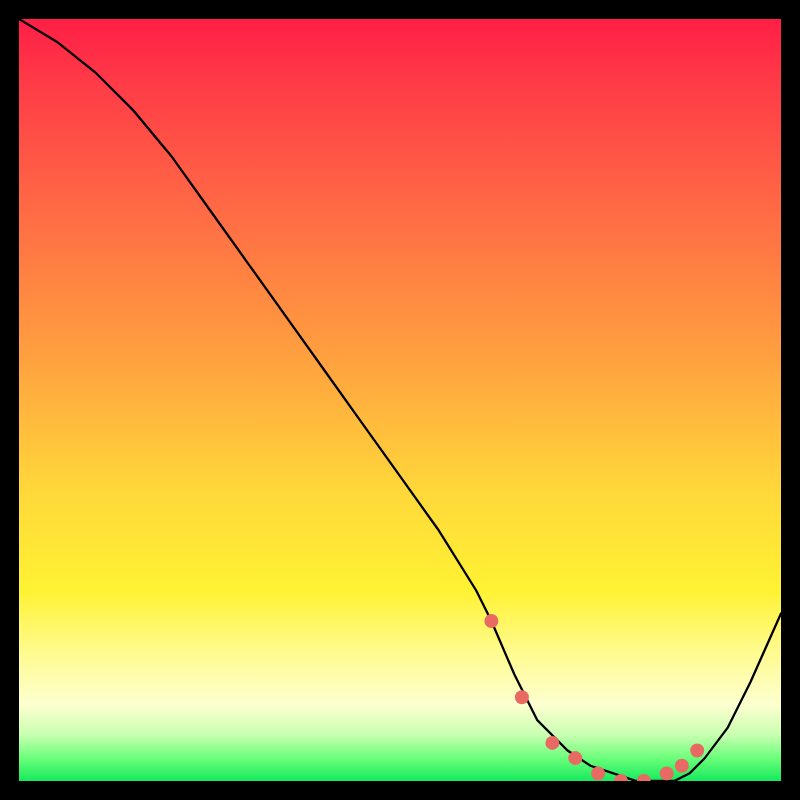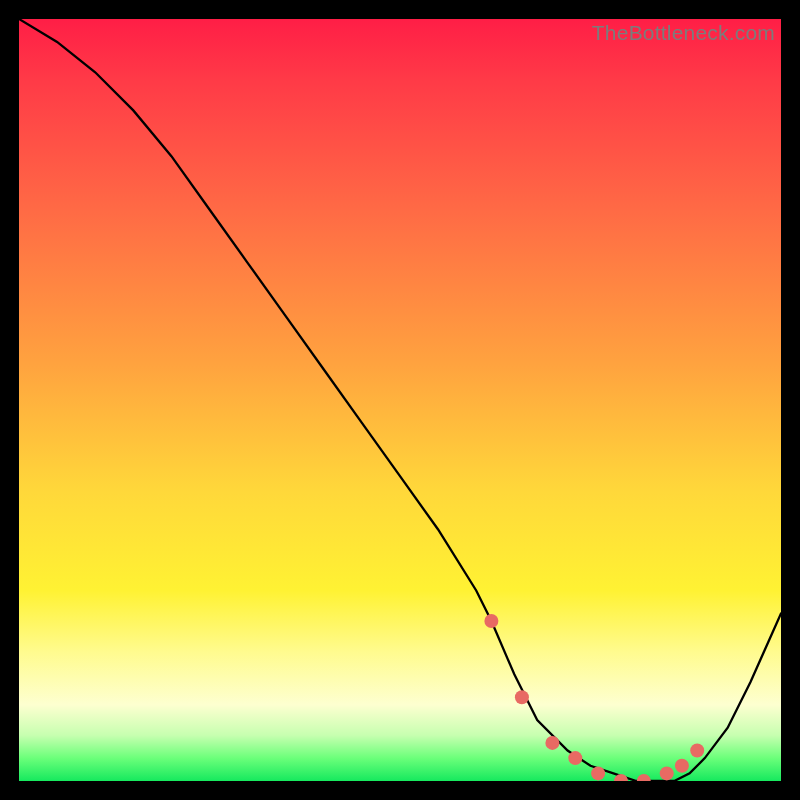--- a/index.html
+++ b/index.html
@@ -65,21 +65,20 @@
     stroke: #000;
     stroke-width: 2.3;
     stroke-linecap: round;
   }
 </style>
 </head>
 <body>
 
 <div class="frame">
   <div class="plot">
-    <div class="watermark">TheBottleneck.com</div>
     <svg class="curve" viewBox="0 0 762 762" preserveAspectRatio="none">
       <path id="curve-path" class="line" d="M0.0 0.0 L38.1 22.9 L76.2 53.3 L114.3 91.4 L152.4 137.2 L190.5 190.5 L228.6 243.8 L266.7 297.2 L304.8 350.5 L342.9 403.9 L381.0 457.2 L419.1 510.5 L457.2 571.5 L472.4 602.0 L495.3 655.3 L518.2 701.0 L548.6 731.5 L571.5 746.8 L594.4 754.4 L617.2 762.0 L640.1 762.0 L655.3 762.0 L670.6 754.4 L685.8 739.1 L708.7 708.7 L731.5 662.9 L762.0 594.4"></path>
       <g id="dots-group">
           <circle cx="472.4" cy="602.0" r="7" class="dot"></circle>
           <circle cx="502.9" cy="678.2" r="7" class="dot"></circle>
           <circle cx="533.4" cy="723.9" r="7" class="dot"></circle>
           <circle cx="556.3" cy="739.1" r="7" class="dot"></circle>
           <circle cx="579.1" cy="754.4" r="7" class="dot"></circle>
           <circle cx="602.0" cy="762.0" r="7" class="dot"></circle>
           <circle cx="624.8" cy="762.0" r="7" class="dot"></circle>

